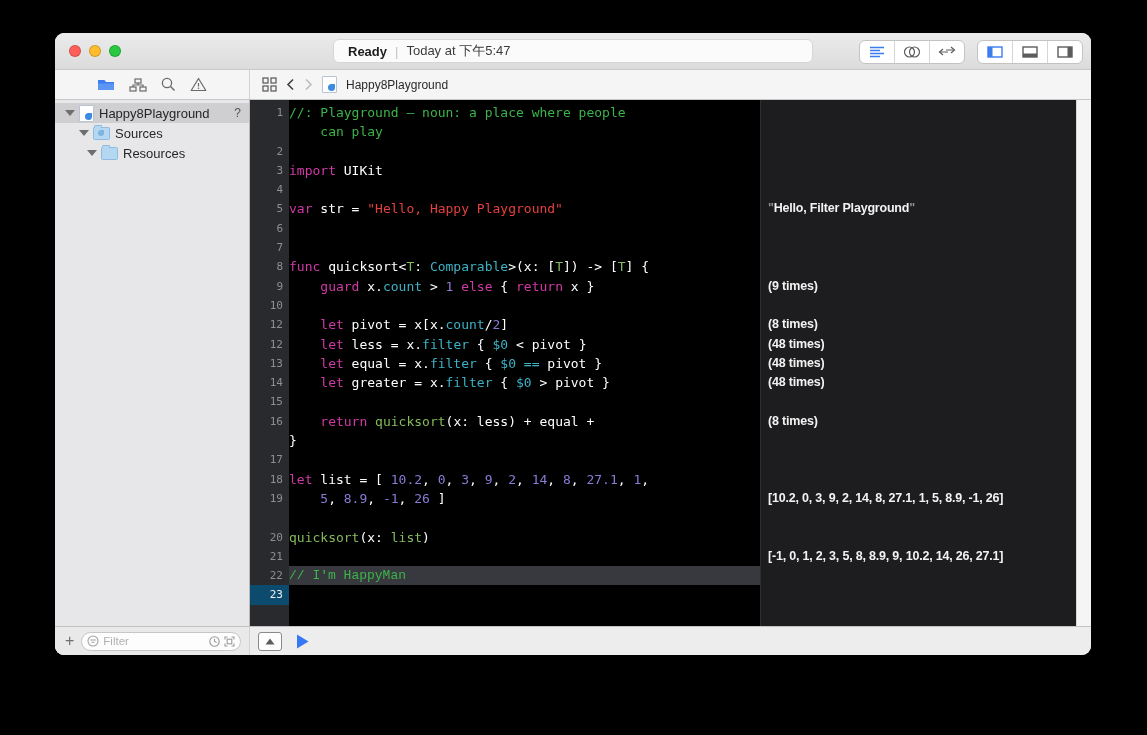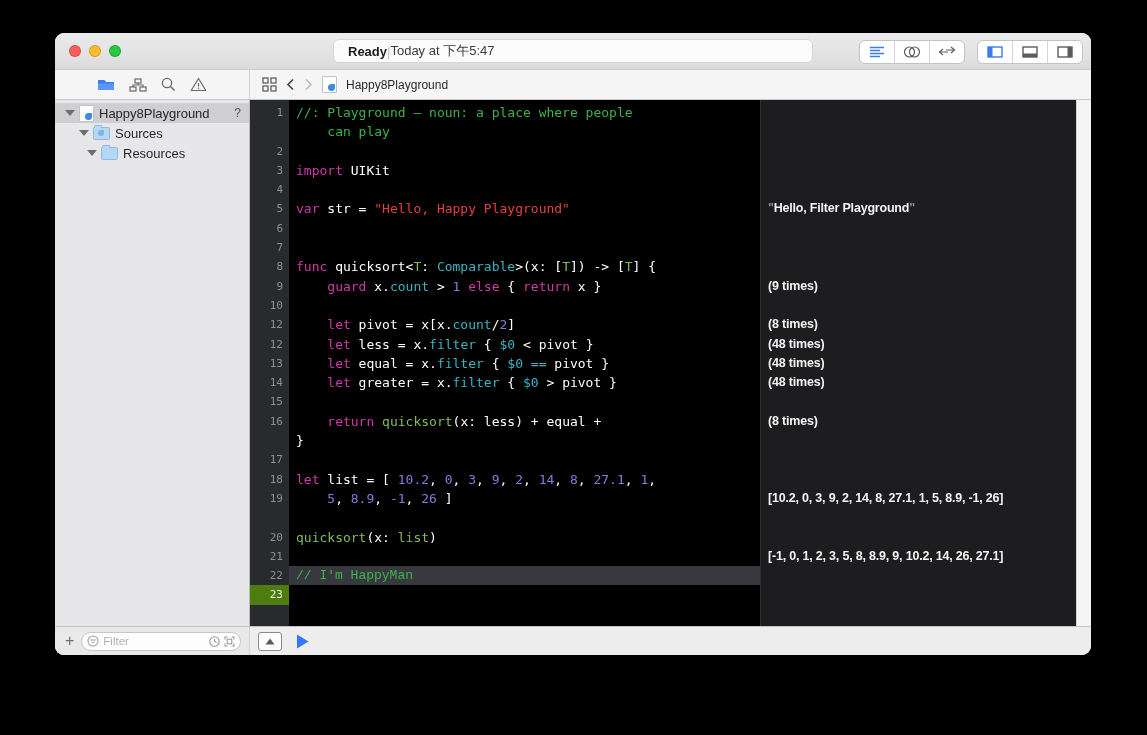--- a/index.html
+++ b/index.html
@@ -7,21 +7,21 @@
   .window{position:absolute;left:55px;top:33px;width:1036px;height:622px;border-radius:9px;
     overflow:hidden;background:#ececec;display:flex;flex-direction:column;box-shadow:0 10px 40px rgba(0,0,0,.6);}
   
   .titlebar{height:36px;background:linear-gradient(#ebebeb,#dcdcdc);position:relative;flex:none;
     border-bottom:1px solid #c9c9c9;display:flex;align-items:center;}
   .traffic{position:absolute;left:14px;top:12px;display:flex;gap:8px;}
   .tl{width:12px;height:12px;border-radius:50%;border:0.5px solid rgba(0,0,0,.18);box-sizing:border-box;}
   .tl.red{background:#ff5f58}.tl.yellow{background:#ffbd2e}.tl.green{background:#28c840}
   .statusbox{margin:0 auto;width:480px;height:24px;background:#fbfbfb;border:1px solid #d6d6d6;
     border-radius:6px;display:flex;align-items:center;justify-content:flex-start;padding-left:14px;
-    box-sizing:border-box;font-size:13px;color:#2e2e2e;}
+    box-sizing:border-box;font-size:13px;color:#2e2e2e;gap:8px;}
   .statusbox .primary{font-weight:bold;color:#1c1c1c}
   .statusbox .sep{color:#c2c2c2}
   .statusbox .secondary{color:#3c3c3c}
   .tb-right{position:absolute;right:8px;top:7px;display:flex;gap:12px;}
   .seggroup{display:flex;border:1px solid #c3c3c3;border-radius:6px;overflow:hidden;background:#fff;height:22px;}
   .seg{width:34px;display:flex;align-items:center;justify-content:center;border-right:1px solid #d6d6d6;cursor:default;}
   .seg:last-child{border-right:none}
   
   .row2{height:29px;flex:none;background:#f5f5f5;border-bottom:1px solid #c6c6c6;display:flex;}
   .navtabs{width:195px;flex:none;display:flex;align-items:center;justify-content:center;gap:14px;
@@ -44,23 +44,23 @@
     position:relative;margin-right:5px;flex:none;}
   .foldericon::before{content:"";position:absolute;left:0;top:-3px;width:6px;height:2px;background:#b5d8f2;
     border:1px solid #8fbbe2;border-bottom:none;border-radius:1.5px 1.5px 0 0;}
   .foldericon.src::after{content:"";position:absolute;left:4px;top:2px;width:6px;height:6px;
     background:#7fb4de;border-radius:55% 10% 55% 55%;}
   
   .editorwrap{flex:1;display:flex;min-width:0;background:#000;}
   .gutter{width:39px;flex:none;background:#292a2e;padding-top:3px;box-sizing:border-box;}
   .g-row{height:19.3px;line-height:19.3px;text-align:right;padding-right:6px;
     font-family:"DejaVu Sans Mono",monospace;font-size:11px;color:#8e8e93;}
-  .g-row.cur{background:#4d7c0f;color:#f0f0f0;}
+  .g-row.cur{background:#0c4a6e;color:#f0f0f0;}
   .codepane{width:471px;flex:none;background:#000;padding-top:3px;box-sizing:border-box;overflow:hidden;}
-  .c-row{height:19.3px;line-height:19.3px;white-space:pre;padding-left:7px;
+  .c-row{height:19.3px;line-height:19.3px;white-space:pre;
     font-family:"DejaVu Sans Mono",monospace;font-size:13px;color:#fff;}
   .c-row.cur{background:#37393f;font-family:Liberation Mono, monospace;}
   .tk-kw{color:#cf3aa6}.tk-cm{color:#3cb44a}.tk-str{color:#e4403f}.tk-num{color:#8a7ad6}
   .tk-typ{color:#3eb2c4}.tk-fn{color:#85bb5c}.tk-pl{color:#fff}
   .resultspane{width:316px;flex:none;background:#1d1d1f;padding-top:3px;box-sizing:border-box;
     border-left:1px solid #2e2e30;overflow:hidden;}
   .r-row{height:19.3px;line-height:19.3px;white-space:pre;padding-left:7px;
     font-size:12.5px;letter-spacing:-0.2px;color:#f2f2f2;font-weight:bold;}
   .r-quote{color:#8f8f8f;}
   .vscroll{width:15px;flex:none;background:#f5f5f5;border-left:1px solid #d8d8d8;box-sizing:border-box;}

